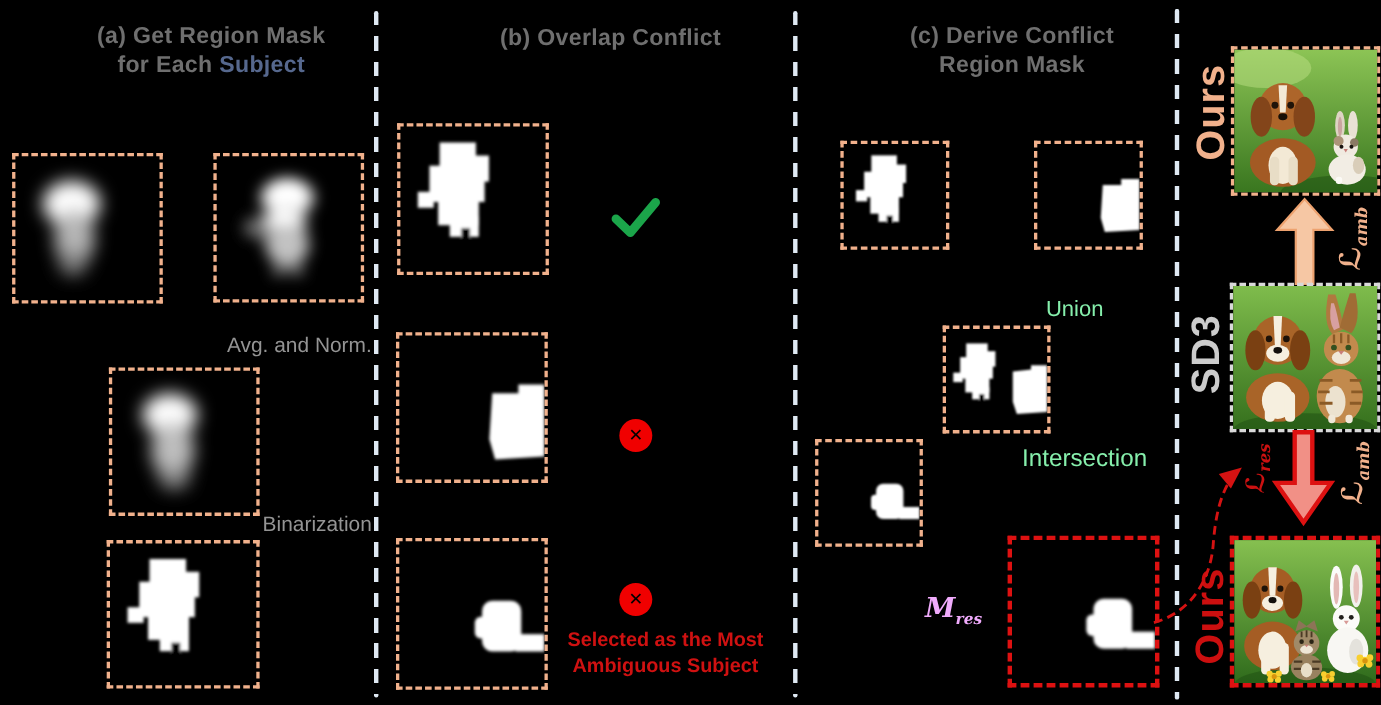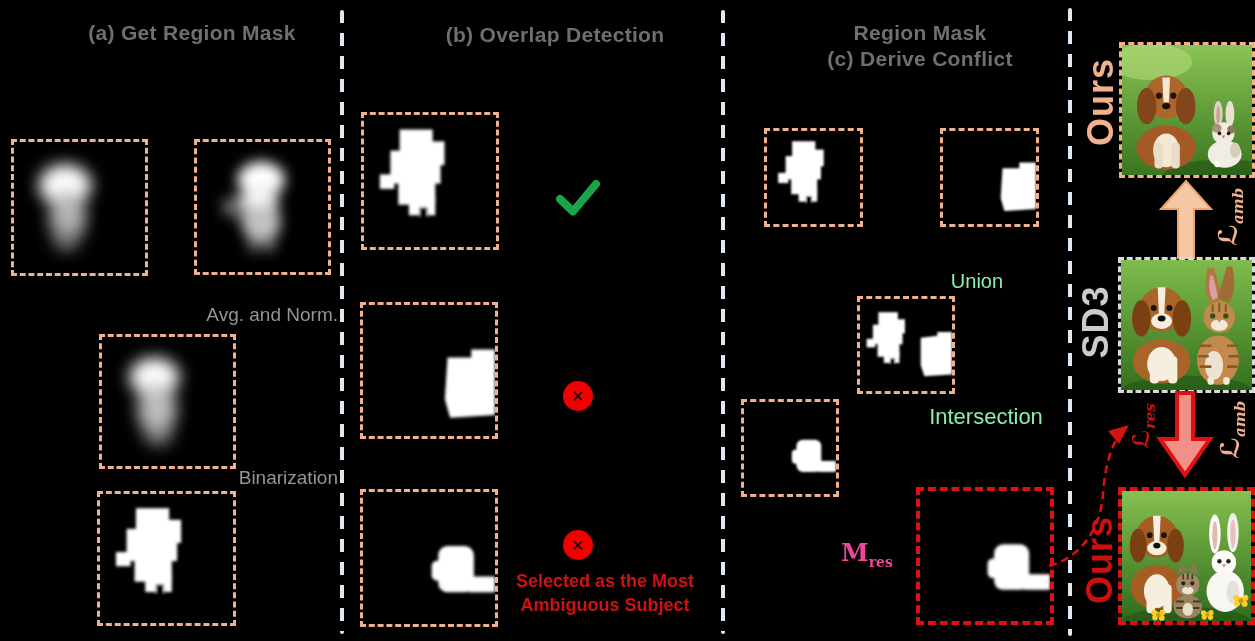--- a/index.html
+++ b/index.html
@@ -13,22 +13,22 @@
   .red-box{border:4px dashed #dd1111;}
   .gray-label{position:absolute;color:#949494;font-size:19px;font-weight:400;}
   .gray-label2{position:absolute;color:#86efac;font-size:19px;font-weight:700;}
   .note-red{position:absolute;color:#cf1111;font-weight:700;font-size:18px;text-align:center;line-height:1.35;}
   .cross{position:absolute;width:30px;height:30px;border-radius:50%;background:#f00000;color:#000;
          display:flex;align-items:center;justify-content:center;font-size:16px;font-weight:700;transform:translate(-50%,-50%);}
   .vtext{position:absolute;white-space:nowrap;font-weight:700;transform:translate(-50%,-50%) rotate(-90deg);}
   .big-side{font-size:36px;letter-spacing:1px;}
   .loss{font-size:26px;font-style:italic;font-family:"DejaVu Serif","DejaVu Sans",serif;}
   .loss .lsub{font-size:15px;vertical-align:sub;font-style:italic;}
-  .mres{position:absolute;color:#ec4899;font-family:"DejaVu Serif","DejaVu Sans",serif;
-        font-weight:700;font-size:25px;}
+  .mres{position:absolute;color:#f0abfc;font-family:"DejaVu Serif","DejaVu Sans",serif;
+        font-style:italic;font-weight:700;font-size:25px;}
   .mres .lsub{font-size:14px;vertical-align:sub;}
   .photo{position:absolute;box-sizing:border-box;}
   .photo svg{width:100%;height:100%;display:block;}
   .peach-border{border:3px dashed #f1b18c;}
   .gray-border{border:3px dashed #d9d9d9;}
   .redd-border{border:4px dashed #dd1111;}
   .overlay{position:absolute;left:0;top:0;pointer-events:none;}
   .arrow{position:absolute;}
 </style>
 </head>
@@ -72,20 +72,21 @@
       </g>
     </defs>
   </svg>
 
   <div class="vsep" style="left:340px;top:10px;height:624px;"></div>
   <div class="vsep" style="left:721px;top:10px;height:624px;"></div>
   <div class="vsep" style="left:1068px;top:8px;height:628px;"></div>
 
   <div class="panel-title" style="left:0;top:20px;width:344px;">
     <div>(a) Get Region Mask</div>
+    <div><span>for Each </span><span class="hl">Subject</span></div>
   </div>
 
   <div class="mask-box" style="left:11px;top:139px;width:137px;height:137px;">
     <svg viewBox="0 0 100 100" preserveAspectRatio="none">
       <g filter="url(#fsoft)">
         <ellipse cx="39" cy="33" rx="20" ry="16" fill="#ffffff"></ellipse>
         <ellipse cx="36" cy="29" rx="10" ry="7" fill="#ffffff"></ellipse>
         <ellipse cx="41" cy="57" rx="14" ry="20" fill="#b5b5b5"></ellipse>
         <ellipse cx="40" cy="74" rx="10" ry="9" fill="#7d7d7d"></ellipse>
       </g>
@@ -122,21 +123,21 @@
   <div class="gray-label" style="left:150px;top:467px;width:188px;text-align:right;">Binarization</div>
 
   <div class="mask-box" style="left:97px;top:491px;width:139px;height:135px;">
     <svg viewBox="0 0 100 100" preserveAspectRatio="none">
       <g filter="url(#fsharp)">
           <use href="#blob1"></use>
         </g>
     </svg>
   </div>
 
-  <div class="panel-title" style="left:355px;top:22px;width:360px;">(b) Overlap Detection</div>
+  <div class="panel-title" style="left:355px;top:22px;width:360px;">(b) Overlap Conflict</div>
 
   <div class="mask-box" style="left:361px;top:112px;width:138px;height:138px;">
     <svg viewBox="0 0 100 100" preserveAspectRatio="none">
       <g filter="url(#fsharp)">
           <use href="#blob1"></use>
         </g>
     </svg>
   </div>
 
   <div class="mask-box" style="left:360px;top:302px;width:138px;height:137px;">
@@ -160,22 +161,22 @@
   <div class="cross" style="left:578px;top:545px;">
       <span>✕</span>
     </div>
 
   <div class="note-red" style="left:490px;top:569px;width:230px;">
     <div>Selected as the Most</div>
     <div>Ambiguous Subject</div>
   </div>
 
   <div class="panel-title" style="left:740px;top:20px;width:320px;">
+    <div>(c) Derive Conflict</div>
     <div>Region Mask</div>
-    <div>(c) Derive Conflict</div>
   </div>
 
   <div class="mask-box" style="left:764px;top:128px;width:99px;height:99px;">
     <svg viewBox="0 0 100 100" preserveAspectRatio="none">
       <g filter="url(#fsharp)">
           <use href="#blob1"></use>
         </g>
     </svg>
   </div>
   <div class="mask-box" style="left:940px;top:128px;width:99px;height:99px;">

